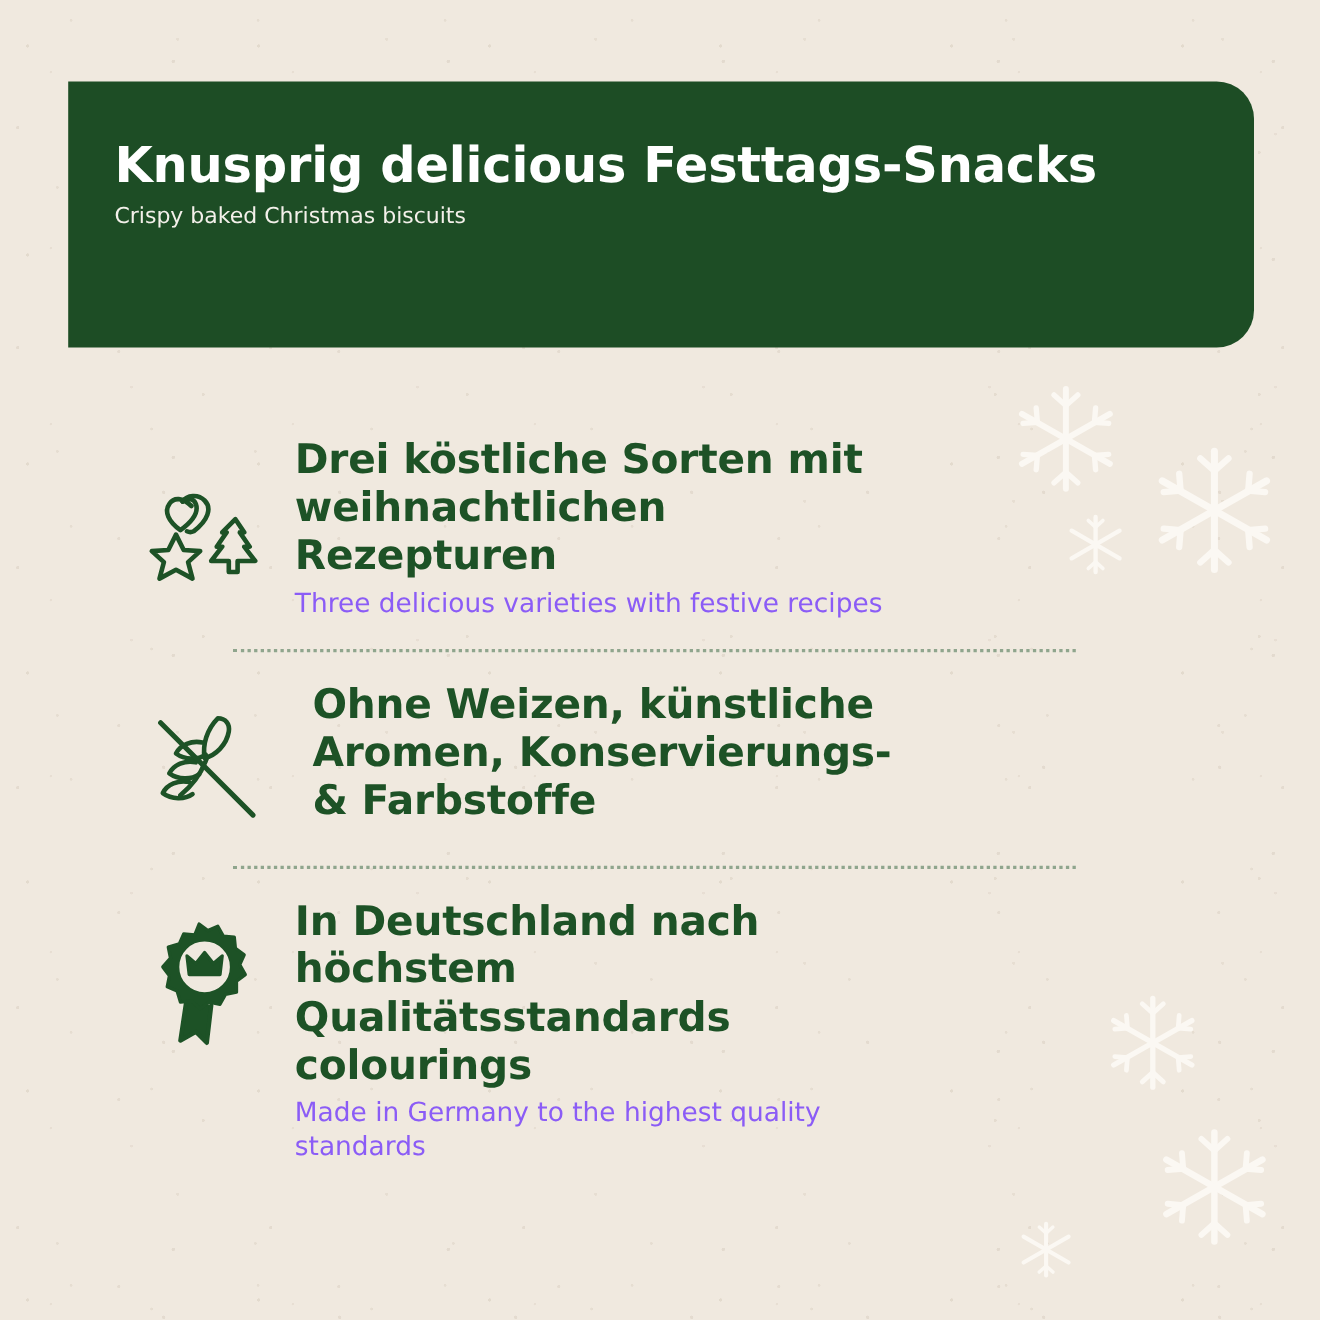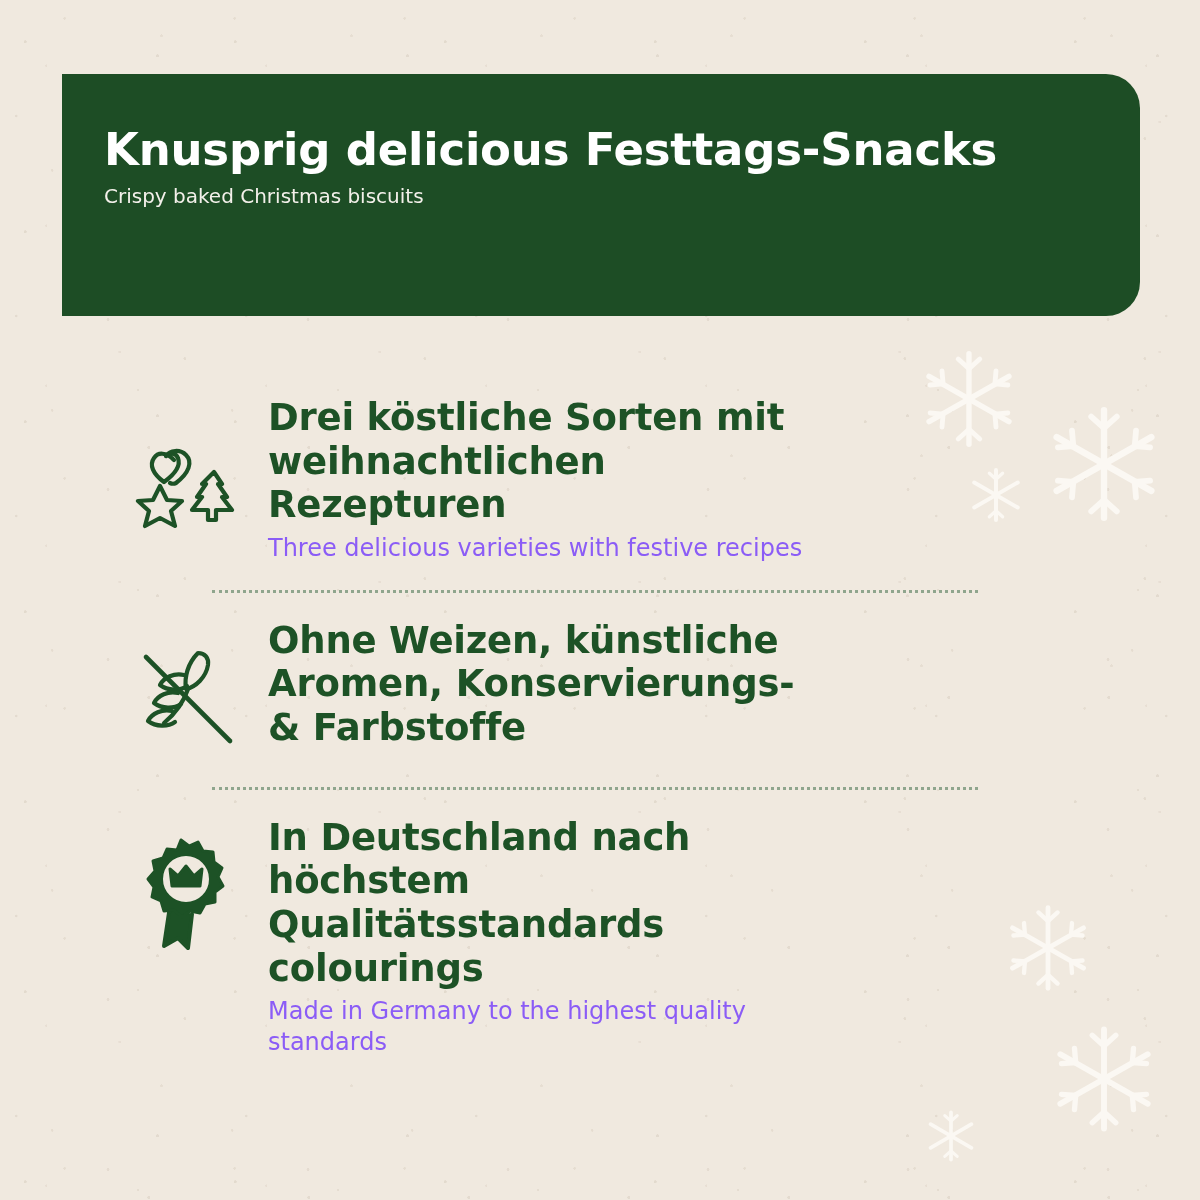--- a/index.html
+++ b/index.html
@@ -132,21 +132,21 @@
 
   .divider {
     height: 0;
     border-top: 3px dotted #7f9a7f;
     margin: 26px 86px 26px 172px;
     opacity: 0.85;
   }
 
   
   .row-1 { margin-top: 0; }
-  .row-2 { margin-top: 0; }
+  .row-2 { margin-top: 0; gap: 16px; }
   .row-3 { margin-top: 0; }
 </style>
 </head>
 <body>
 
 <div class="paper-texture"></div>
 
 <div class="canvas">
 
   <div class="snowflake" style="left:915px; top:345px;">

